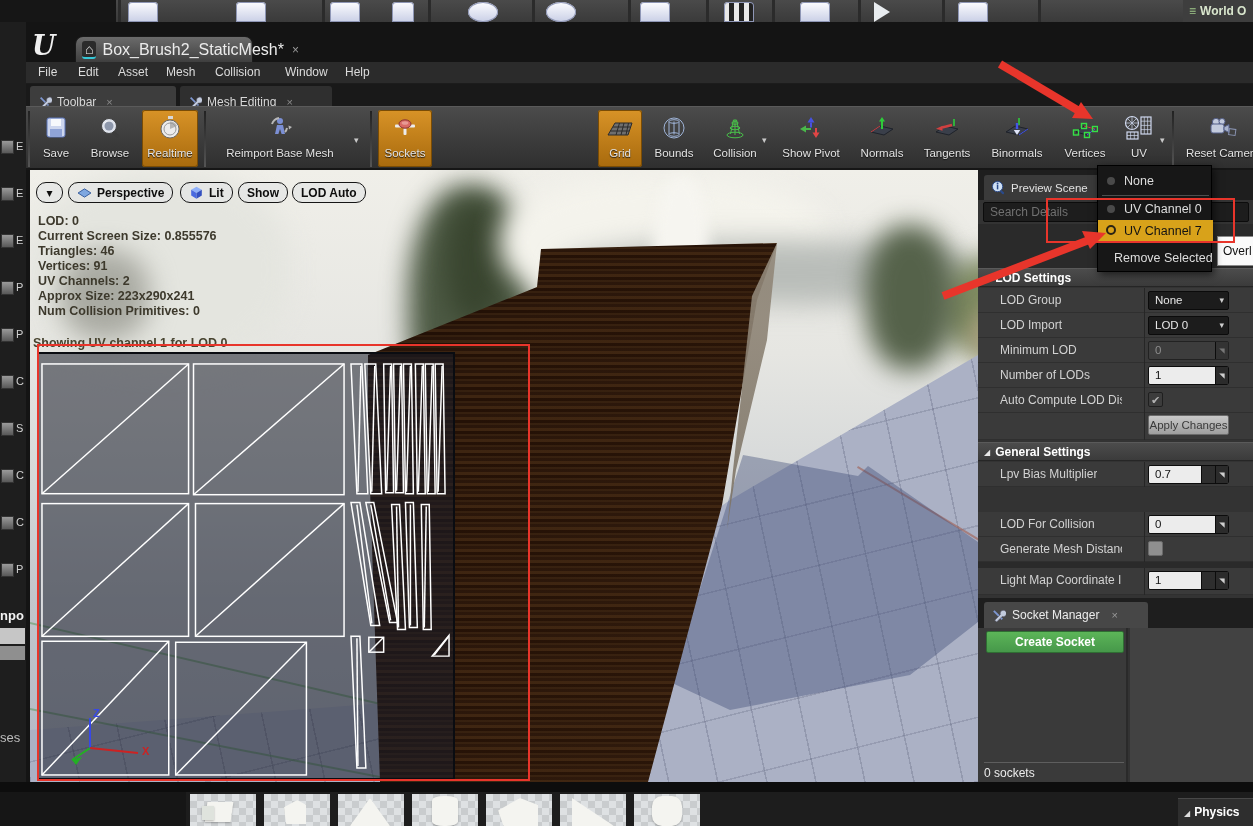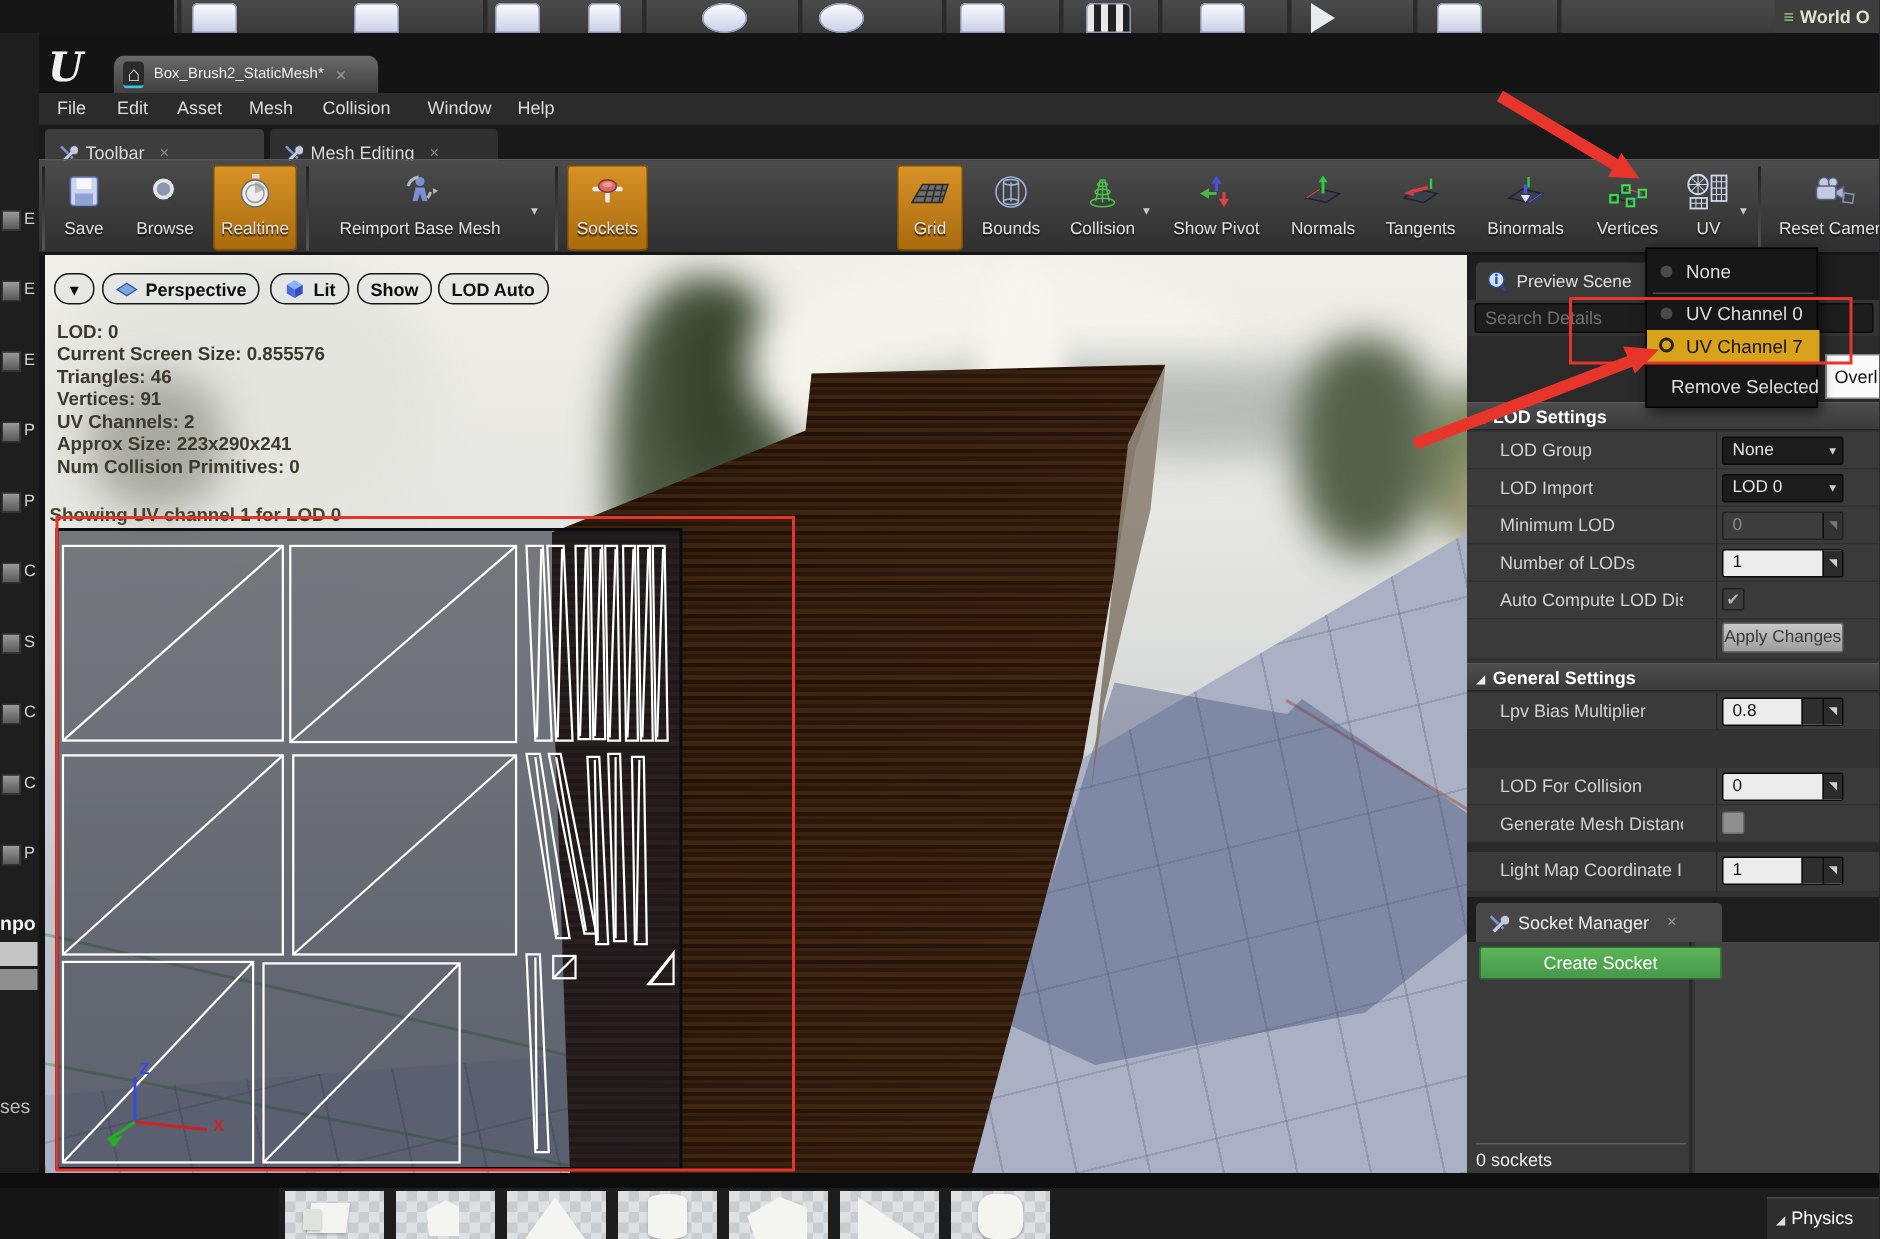--- a/index.html
+++ b/index.html
@@ -23,21 +23,21 @@
 .lletter{left:16px;top:0;font-size:11px;color:#d2d2d2}
 .npo{left:0;top:586px;font-size:13px;font-weight:bold;color:#f2f2f2}
 .bar1{left:0;top:606px;width:25px;height:16px;background:#c6c6c6}
 .bar2{left:0;top:624px;width:25px;height:14px;background:#8f8f8f}
 .ses{left:0;top:708px;font-size:13px;color:#bdbdbd}
 
 .titlebar{left:26px;top:30px;width:1227px;height:32px;background:#141414}
 .uelogo{left:6px;top:0px;font-family:"DejaVu Serif","Liberation Serif",serif;font-style:italic;font-weight:bold;font-size:27px;color:#f0f0f0}
 .maintab{left:49px;top:6px;width:178px;height:26px;background:linear-gradient(#6b6b6b,#3f3f3f);border:1px solid #1a1a1a;border-bottom:none;border-radius:8px 8px 0 0;display:flex;align-items:center;padding:0 6px}
 .maintab .home{color:#e8e8e8;font-size:14px;background:#2b2b2b;border-radius:3px;padding:0 3px;border-bottom:2px solid #35c8d8;margin-right:6px}
-.maintab .t{color:#ececec;font-size:10px;white-space:nowrap}
+.maintab .t{color:#ececec;font-size:16px;white-space:nowrap}
 .maintab .x{color:#9a9a9a;font-size:12px;margin-left:8px}
 .menubar{left:26px;top:62px;width:1227px;height:22px;background:#2b2b2b;border-bottom:1px solid #1c1c1c}
 .mitem{top:3px;font-size:12px;color:#dcdcdc}
 .doctabs{left:26px;top:84px;width:1227px;height:22px;background:#191919}
 .dtab{top:2px;height:20px;display:flex;align-items:center;padding:16px 8px;font-size:12px;color:#d8d8d8;border-radius:3px 3px 0 0}
 .dtab .x{color:#8a8a8a;margin-left:10px;font-size:11px}
 .dtab svg{margin-right:5px}
 
 .toolbar{left:26px;top:106px;width:1227px;height:64px;background:linear-gradient(#4b4b4b,#2f2f2f);border-top:1px solid #5a5a5a;border-bottom:2px solid #161616}
 .tbtn{top:3px;height:57px;display:flex;flex-direction:column;align-items:center;justify-content:flex-start;border-radius:3px}
@@ -98,21 +98,21 @@
 .chk.off{background:#8f8f8f;border:1px solid #6a6a6a}
 .applybtn{position:absolute;left:170px;top:2px;width:81px;height:20px;background:linear-gradient(#c8c8c8,#9e9e9e);border:1px solid #6a6a6a;border-radius:2px;color:#3a3a3a;font-size:11.5px;text-align:center;line-height:18px}
 .rp-fill{left:978px;width:275px;background:#323232}
 
 .sm-tabs{left:978px;top:598px;width:275px;height:30px;background:#1e1e1e}
 .smtab{left:984px;top:602px;width:164px;height:26px;background:#474747;border-radius:3px 3px 0 0;display:flex;align-items:center;padding:0 7px;font-size:12px;color:#ececec;white-space:nowrap}
 .smtab svg{margin-right:6px}
 .smtab .x{color:#999;margin-left:12px;font-size:11px}
 .sm-left{left:978px;top:628px;width:150px;height:158px;background:#3a3a3a;border-right:2px solid #2a2a2a}
 .sm-right{left:1130px;top:628px;width:123px;height:158px;background:#424242}
-.createbtn{left:986px;top:631px;width:162px;height:22px;background:linear-gradient(#5cb558,#46984a);border:1px solid #2f6e33;border-radius:2px;color:#fff;font-size:12px;font-weight:normal;text-align:center;line-height:20px}
+.createbtn{left:986px;top:631px;width:138px;height:22px;background:linear-gradient(#5cb558,#46984a);border:1px solid #2f6e33;border-radius:2px;color:#fff;font-size:12px;font-weight:bold;text-align:center;line-height:20px}
 .smline{left:984px;top:762px;width:140px;height:1px;background:#5e5e5e}
 .smcount{left:984px;top:766px;font-size:12px;color:#ececec}
 .rp-bottom{left:978px;top:786px;width:275px;height:6px;background:#141414}
 
 .uvmenu{left:1097px;top:165px;width:115px;height:107px;background:#171717;border:1px solid #000;box-shadow:2px 3px 8px rgba(0,0,0,.6);z-index:50}
 .mi{position:absolute;left:0;width:115px;height:22px;font-size:12.5px;color:#dedede;line-height:22px;padding-left:26px;white-space:nowrap}
 .mi .radio{position:absolute;left:9px;top:7px;width:8px;height:8px;border-radius:50%;background:#4a4a4a}
 .mi.sel{background:#d8a21a;color:#131313}
 .mi.sel .radio{width:10px;height:10px;top:5px;left:8px;background:transparent;border:2.5px solid #2a2414}
 .msep{position:absolute;left:4px;width:107px;height:1px;background:#4e4e4e}
@@ -122,21 +122,21 @@
 .annrect{border:2.5px solid #e8352b;z-index:65;background:transparent}
 #annsvg{left:0;top:0;z-index:70;pointer-events:none}
 
 .botline{left:0;top:782px;width:1253px;height:10px;background:#0d0d0d}
 .botbar{left:0;top:792px;width:1253px;height:34px;background:#1d1d1d}
 .botbar .dark{position:absolute;left:0;top:0;width:186px;height:34px;background:#161616}
 .tile{position:absolute;top:2px;width:66px;height:32px;overflow:hidden;
  background:linear-gradient(45deg,#c9ccce 25%,transparent 25%,transparent 75%,#c9ccce 75%) 0 0/14px 14px,
  linear-gradient(45deg,#c9ccce 25%,#dee1e3 25%,#dee1e3 75%,#c9ccce 75%) 7px 7px/14px 14px}
 .shape{position:absolute;background:#f4f4f0;box-shadow:0 1px 2px rgba(0,0,0,.25)}
-.phys{left:1178px;top:798px;width:75px;height:28px;background:#2e2e2e;border-top:1px solid #484848;color:#fff;font-size:12px;font-weight:normal;line-height:26px;padding-left:6px}
+.phys{left:1178px;top:798px;width:75px;height:28px;background:#2e2e2e;border-top:1px solid #484848;color:#fff;font-size:12px;font-weight:bold;line-height:26px;padding-left:6px}
 .phys .tri{font-size:8px;color:#ddd;margin-right:4px}
 .gizmo{left:30px;top:535px;width:110px;height:65px}
 .axlabel{position:absolute;font-size:11px;font-weight:bold}
 </style>
 </head>
 <body>
 
 <div id="app">
 
   <div class="abs topbar">
@@ -595,21 +595,21 @@
   </div>
   <div class="abs sechead" style="top:442px"><span class="tri">◢</span><span>General Settings</span></div>
 
   <div class="abs prow" style="top:413px;height:27px">
     <span class="vdiv" style="height:27px"></span>
     <div class="applybtn">Apply Changes</div>
   </div>
   <div class="abs prow" style="top:462px">
     <span class="lbl">Lpv Bias Multiplier</span>
       <span class="vdiv"></span>
-    <div class="ctl lightfield"><span>0.8</span><span class="splittrack"></span><span class="nub">◥</span></div>
+    <div class="ctl lightfield"><span>0.7</span><span class="splittrack"></span><span class="nub">◥</span></div>
   </div>
   <div class="abs prow" style="top:512px">
     <span class="lbl">LOD For Collision</span>
       <span class="vdiv"></span>
     <div class="ctl lightfield"><span>0</span><span class="nub">◥</span></div>
   </div>
   <div class="abs prow" style="top:537px">
     <span class="lbl">Generate Mesh Distance Fie</span>
       <span class="vdiv"></span>
     <div class="chk off"></div>

